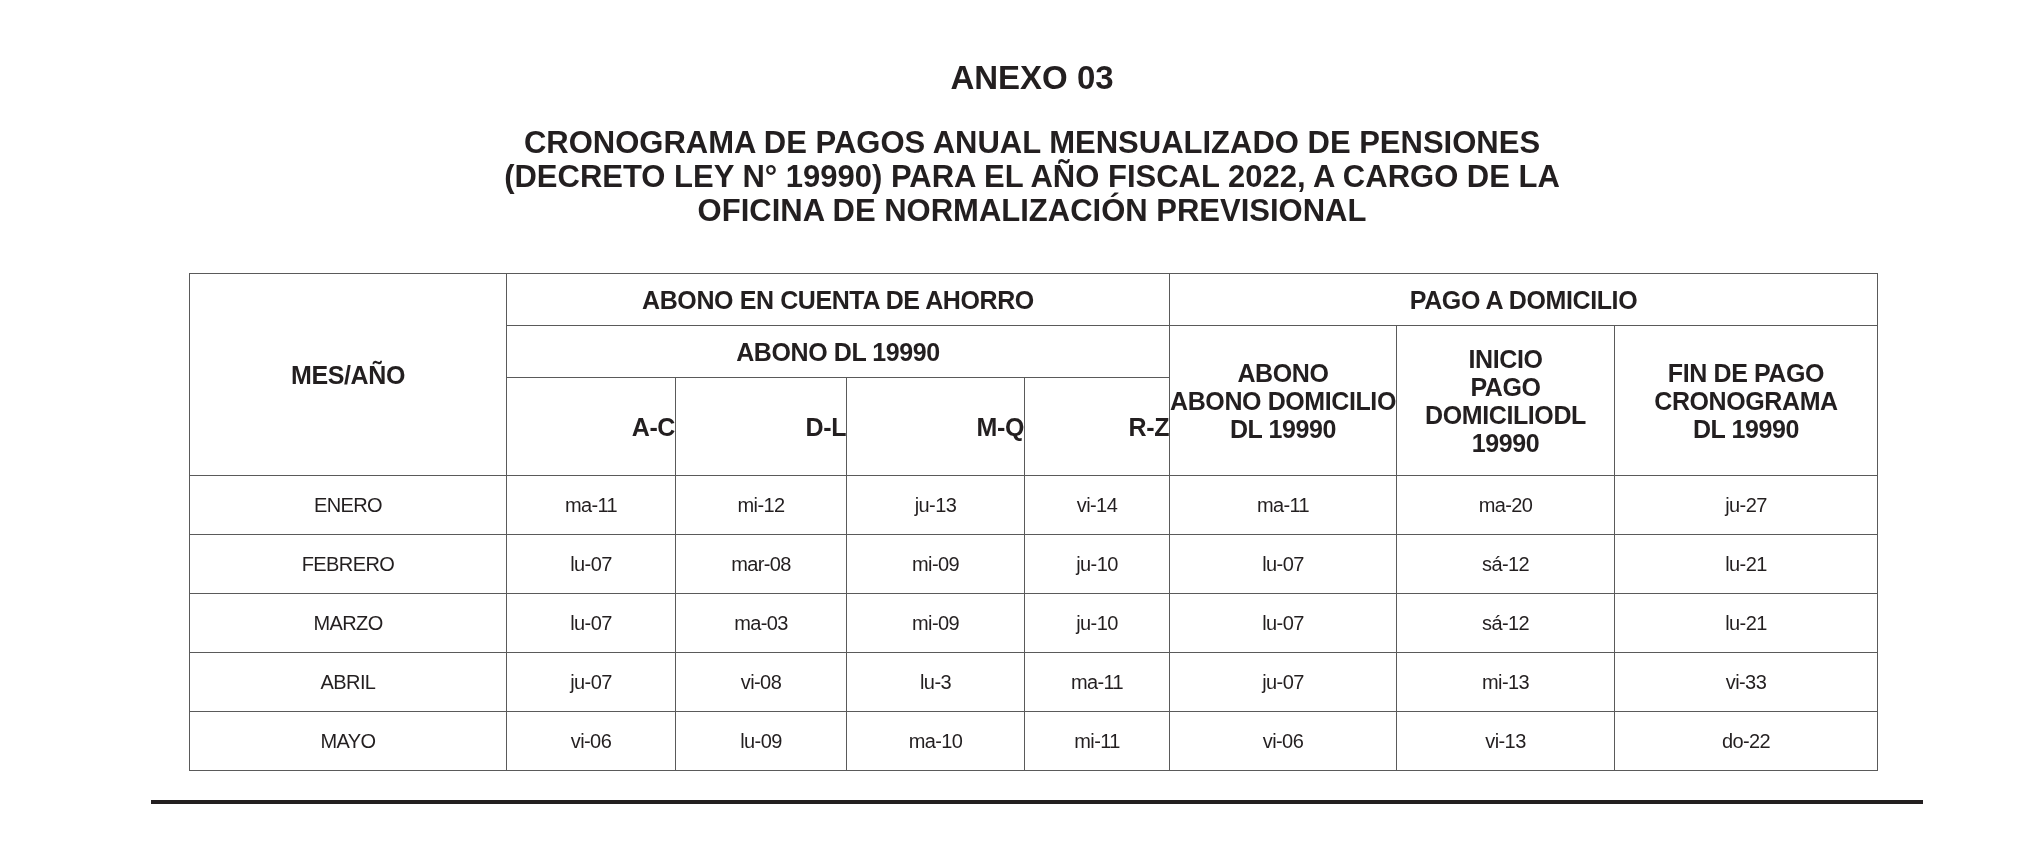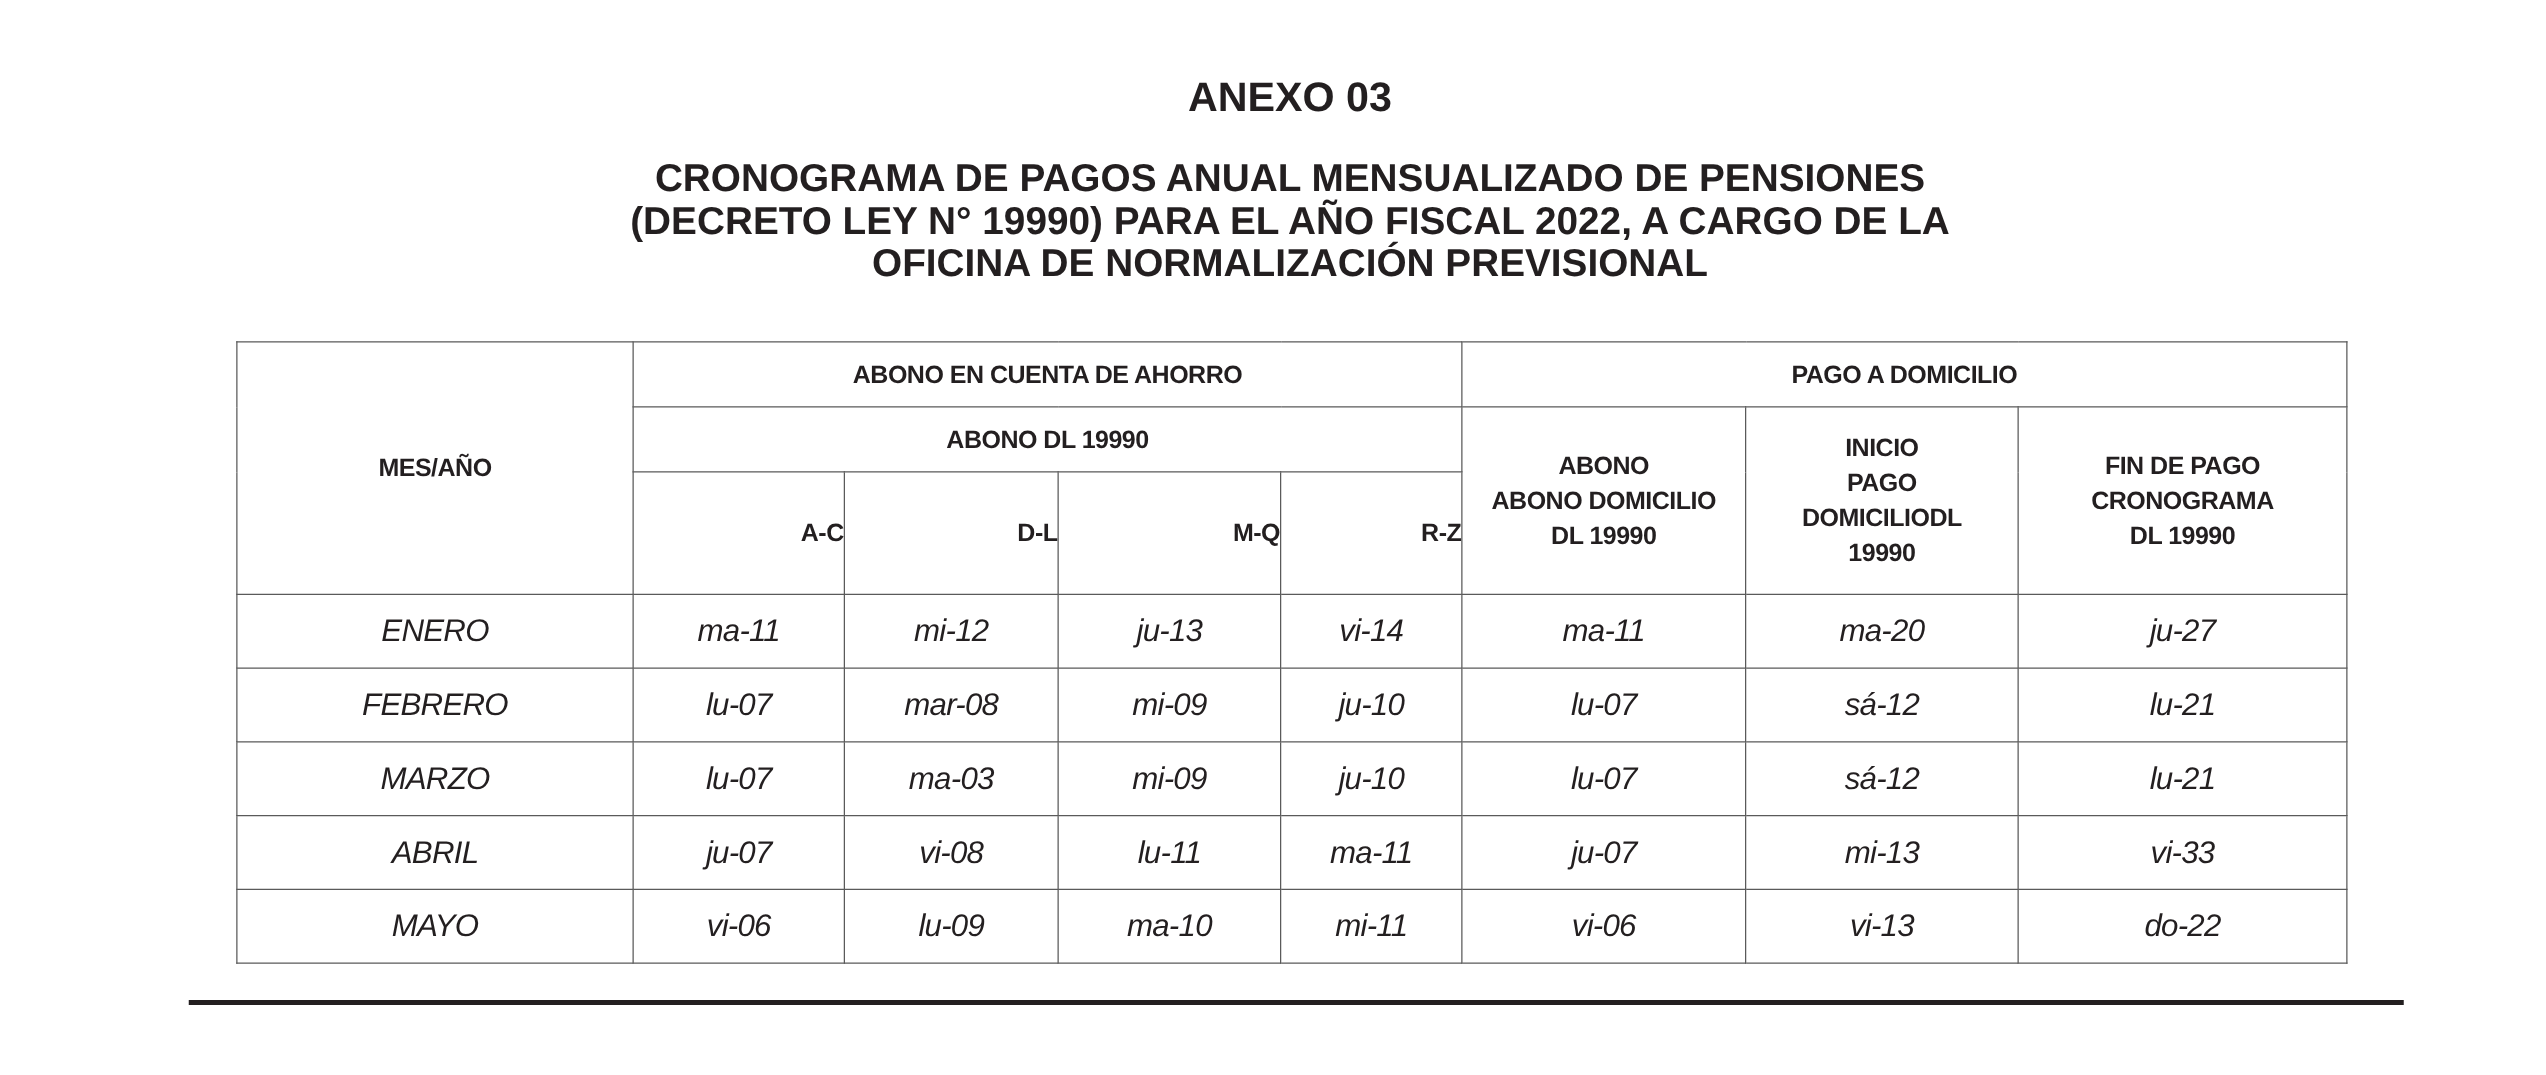--- a/index.html
+++ b/index.html
@@ -7,22 +7,22 @@
          font-family:"Liberation Sans", sans-serif; color:#231f20; }
   .annex { position:absolute; left:0; width:2064px; top:58px; text-align:center;
            font-weight:bold; font-size:33px; line-height:40px; }
   .title { position:absolute; left:0; width:2064px; top:126px; text-align:center;
            font-weight:bold; font-size:31px; line-height:34px; }
   .title div { white-space:nowrap; }
   table.sched { position:absolute; left:189px; top:273px; border-collapse:collapse;
                 table-layout:fixed; }
   table.sched td, table.sched th { border:1.5px solid #5a5a5a; text-align:center;
                 vertical-align:middle; padding:0; }
-  th { font-weight:bold; font-size:20px; line-height:28px; letter-spacing:-0.4px; }
-  td { font-weight:normal; font-size:25px; letter-spacing:-0.6px; height:58px;font-style:italic; }
+  th { font-weight:bold; font-size:25px; line-height:28px; letter-spacing:-0.4px; }
+  td { font-weight:normal; font-size:20px; letter-spacing:-0.6px; height:58px; }
   tr.h1 th { height:51px; }
   tr.h2 th { height:51px; }
   tr.h3 th { height:97px;text-align:right; }
   .multi span { display:block; }
   .rule { position:absolute; left:151px; top:800px; width:1772px; height:4px; background:#231f20; }
 </style>
 </head>
 <body>
 
 <div class="annex">ANEXO 03</div>
@@ -103,21 +103,21 @@
     <td>mi-09</td>
     <td>ju-10</td>
     <td>lu-07</td>
     <td>sá-12</td>
     <td>lu-21</td>
   </tr>
   <tr>
     <td>ABRIL</td>
     <td>ju-07</td>
     <td>vi-08</td>
-    <td>lu-11</td>
+    <td>lu-3</td>
     <td>ma-11</td>
     <td>ju-07</td>
     <td>mi-13</td>
     <td>vi-33</td>
   </tr>
   <tr>
     <td>MAYO</td>
     <td>vi-06</td>
     <td>lu-09</td>
     <td>ma-10</td>

